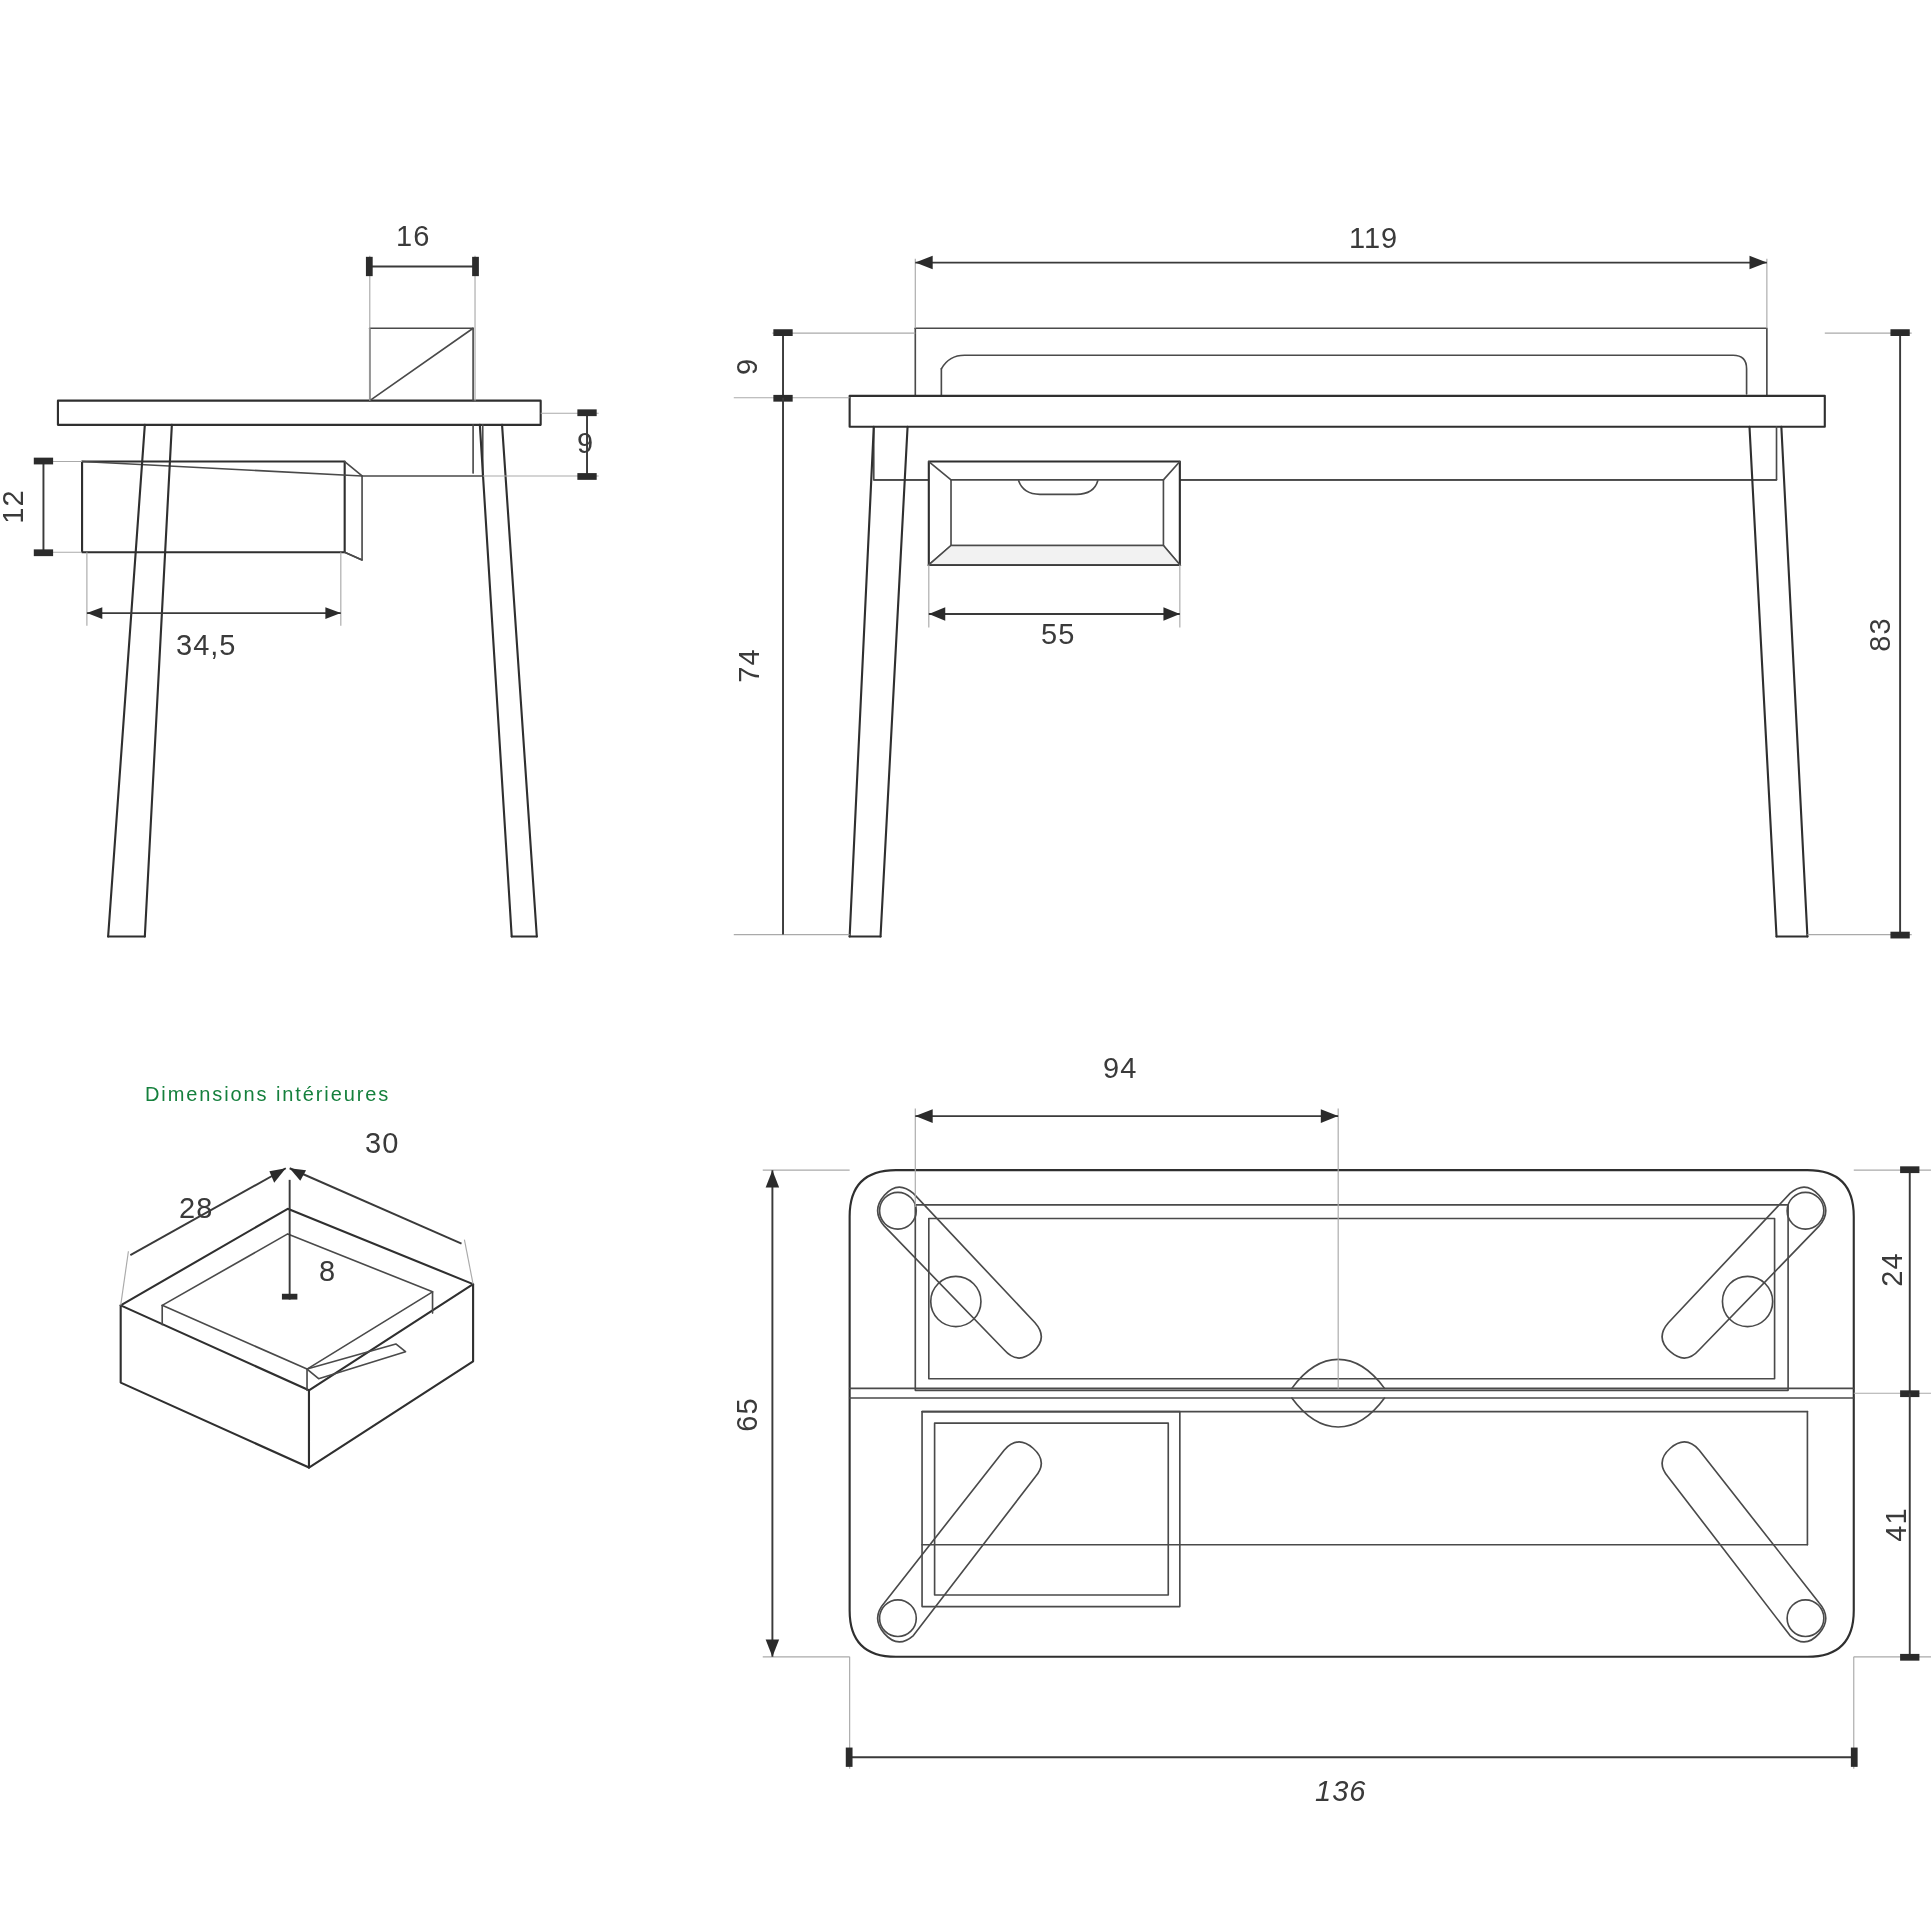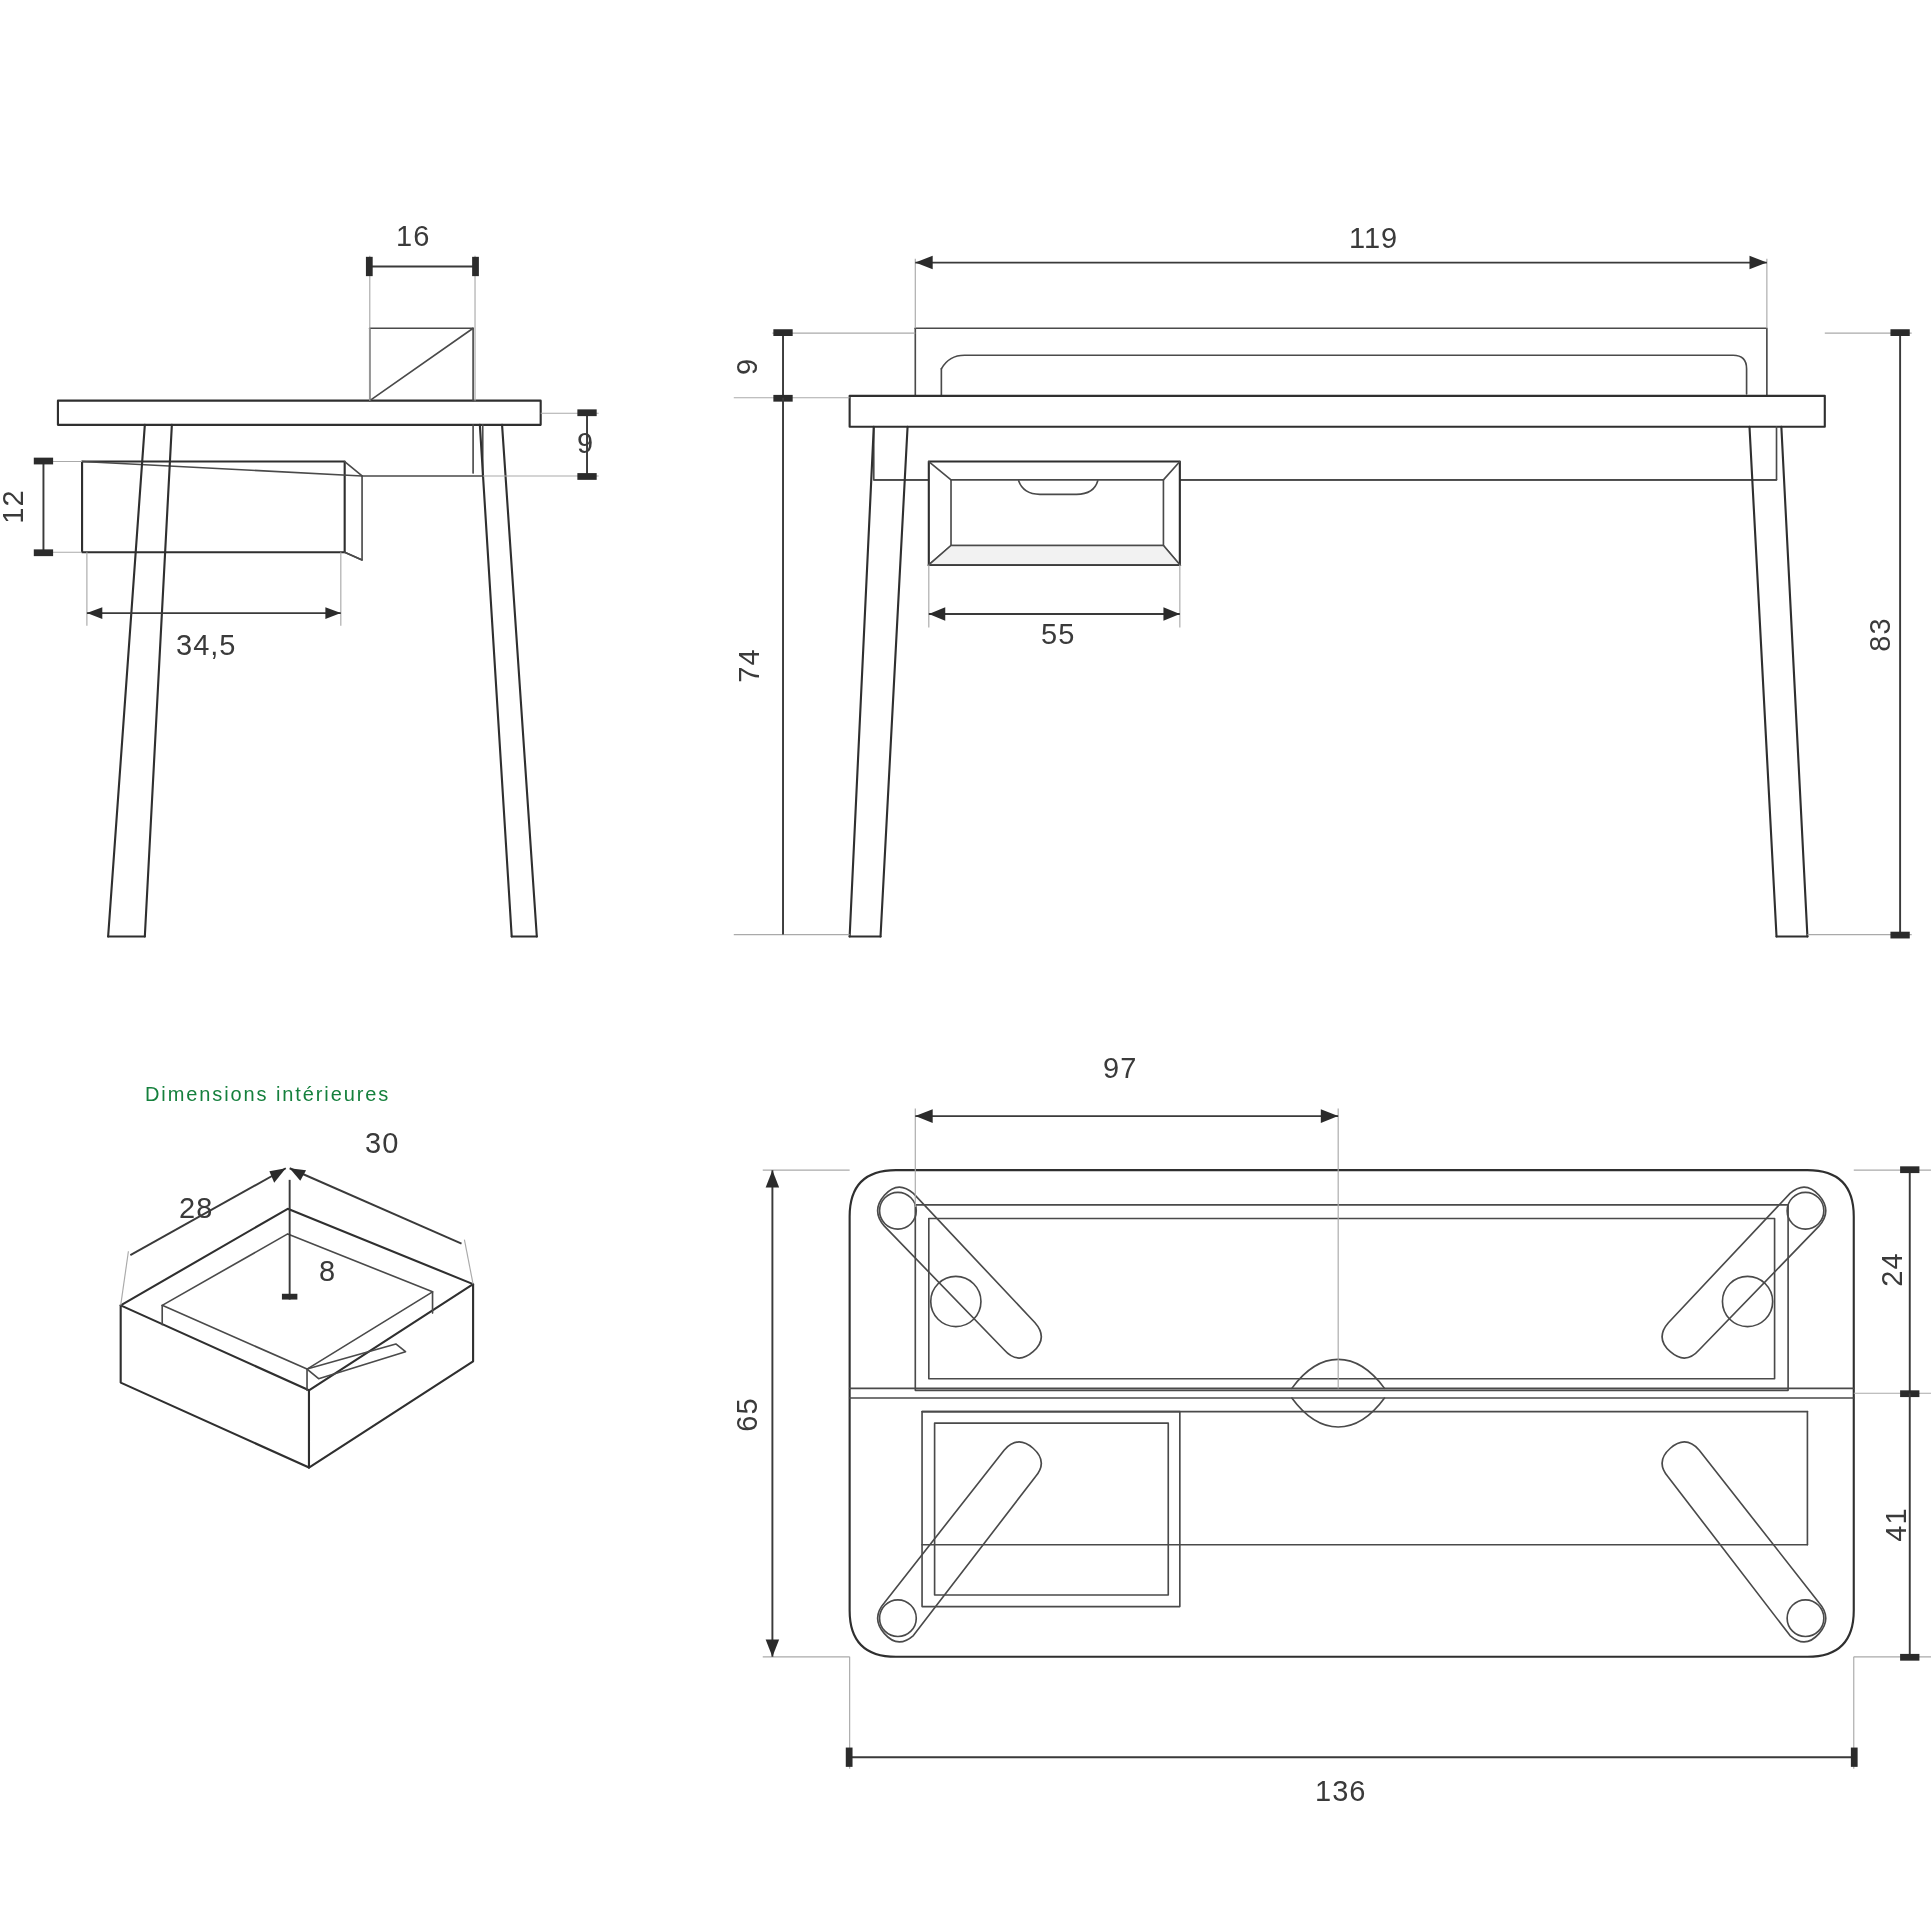--- a/index.html
+++ b/index.html
@@ -229,20 +229,20 @@
     <line class="ext" x1="1920" y1="1443" x2="2000" y2="1443"></line>
     <line class="dim" x1="1978" y1="1212" x2="1978" y2="1443"></line>
     <rect class="tick" x="1968" y="1208" width="20" height="7"></rect>
     <rect class="tick" x="1968" y="1440" width="20" height="7"></rect>
 
     <line class="ext" x1="1920" y1="1716" x2="2000" y2="1716"></line>
     <line class="dim" x1="1978" y1="1443" x2="1978" y2="1716"></line>
     <rect class="tick" x="1968" y="1713" width="20" height="7"></rect>
   </svg>
 
-  <div class="lbl" style="left:1103px;top:1052px;">97</div>
-  <div class="lbl" style="left:1315px;top:1775px;">136</div>
+  <div class="lbl" style="left:1103px;top:1052px;">94</div>
+  <div class="lbl" style="left:1315px;top:1775px;font-style:italic;">136</div>
   <div class="lbl rot" style="left:730px;top:1398px;transform:rotate(-90deg);">65</div>
   <div class="lbl rot" style="left:1875px;top:1253px;transform:rotate(-90deg);">24</div>
   <div class="lbl rot" style="left:1879px;top:1508px;transform:rotate(-90deg);">41</div>
 
 </div>
 
 
 </body></html>

